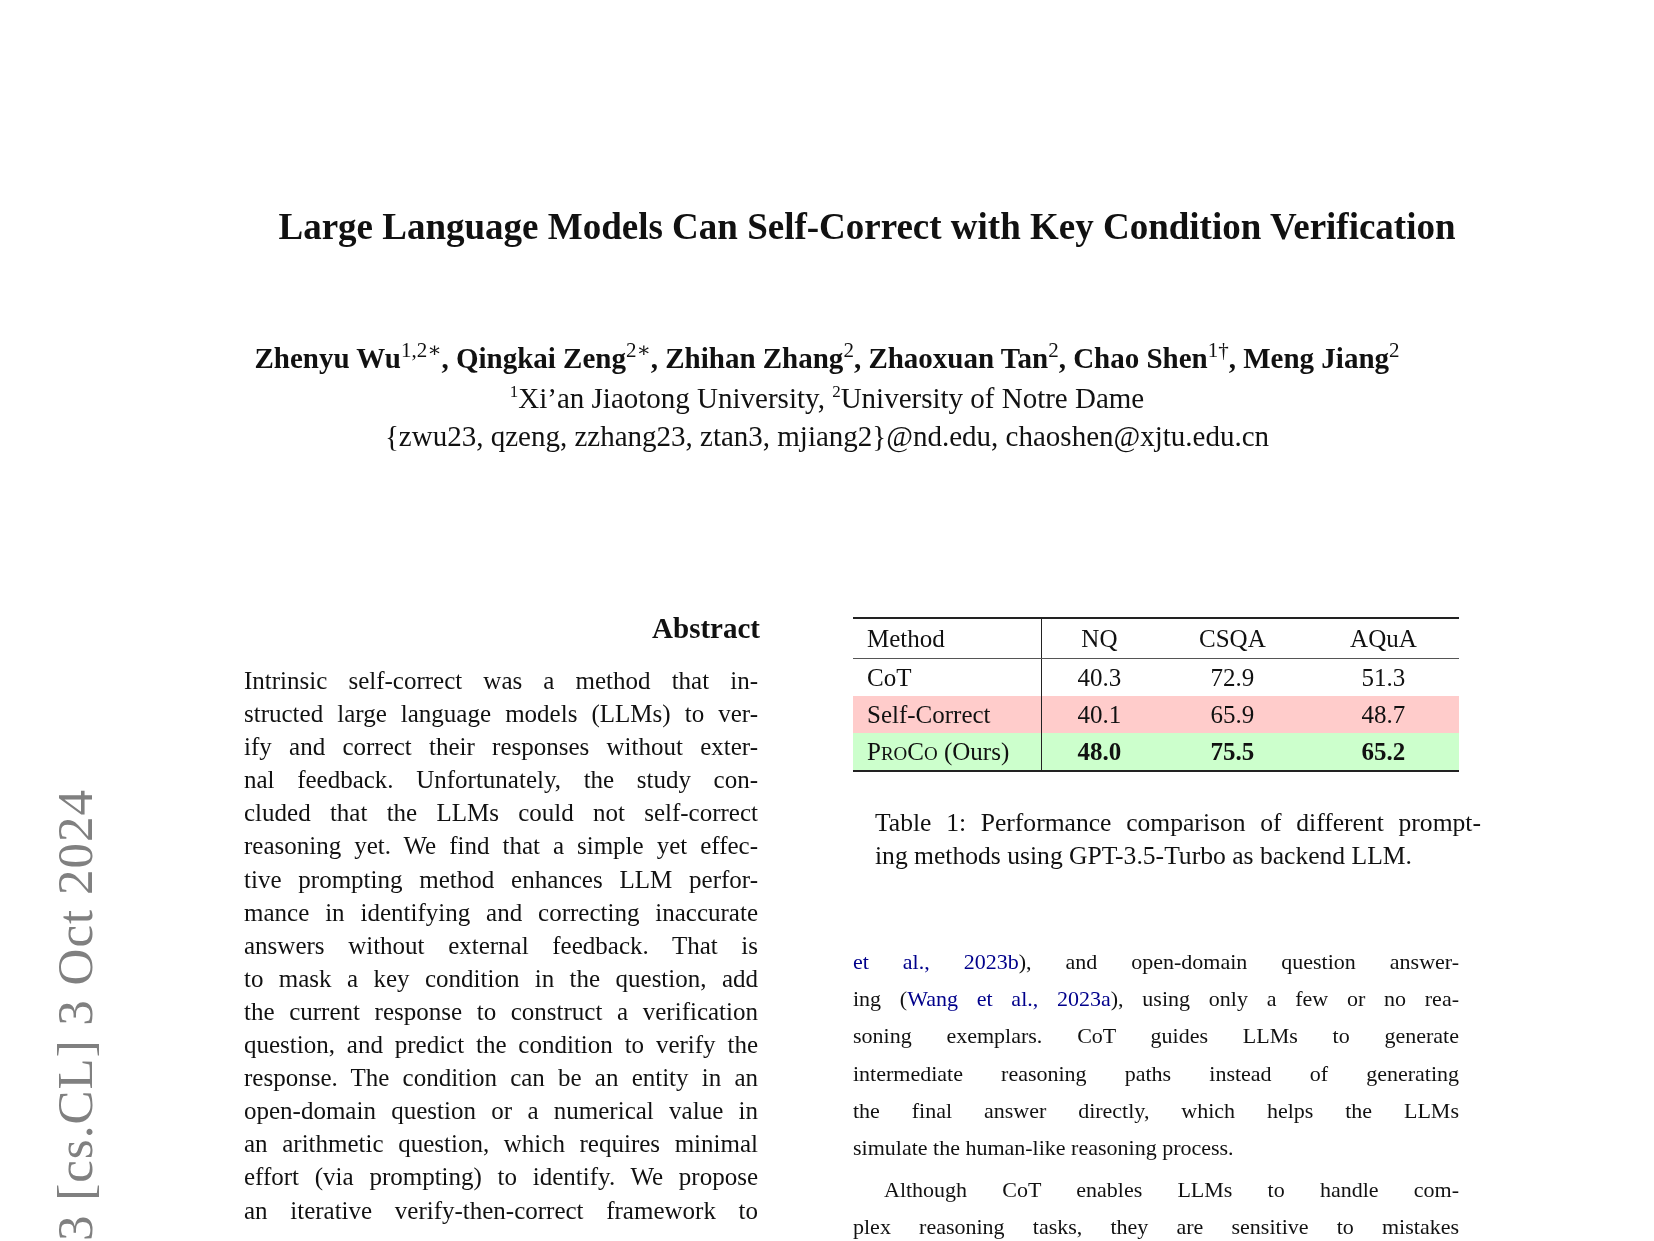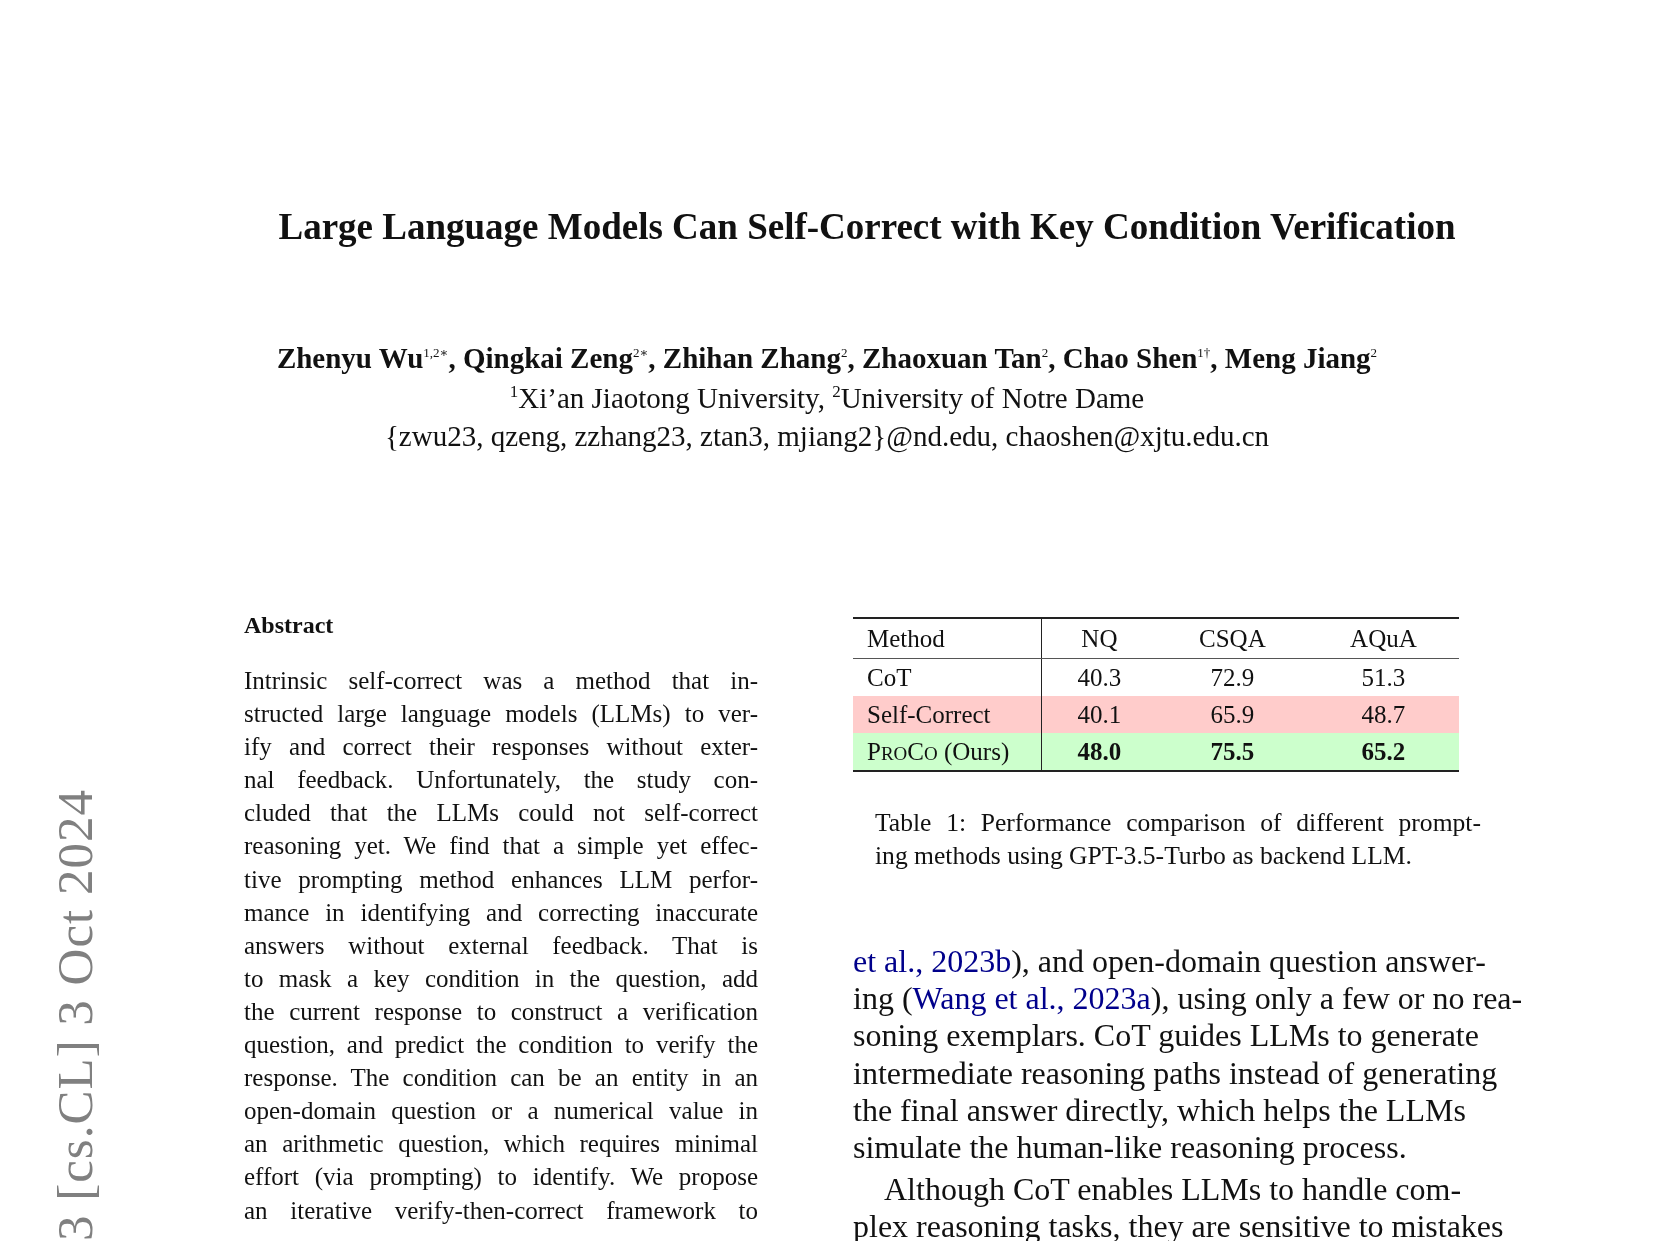--- a/index.html
+++ b/index.html
@@ -8,38 +8,38 @@
     font-family: "Liberation Serif", "DejaVu Serif", serif; color: #111;
   }
   .title {
     position: absolute; left: 0; width: 1654px; top: 205px;
     text-align: center; font-weight: bold; font-size: 37px; letter-spacing: 0px; margin-left: 40px;
   }
   .authors {
     position: absolute; left: 0; width: 1654px; top: 342px;
     text-align: center; font-weight: bold; font-size: 29px; white-space: nowrap;
   }
-  .authors sup { font-size: 13px; font-weight: normal; vertical-align: 11px; line-height: 0; }
+  .authors sup { font-size: 21px; font-weight: normal; vertical-align: 11px; line-height: 0; }
   .affil {
     position: absolute; left: 0; width: 1654px; top: 382px;
     text-align: center; font-size: 29px;
   }
   .affil sup { font-size: 17px; vertical-align: 11px; line-height: 0; }
   .email {
     position: absolute; left: 0; width: 1654px; top: 420px;
     text-align: center; font-size: 29px;
   }
   .arxiv-stamp {
     position: absolute; left: 46px; top: 1241px;
     transform-origin: 0 0; transform: rotate(-90deg);
     font-size: 51px; color: #808080; white-space: nowrap; letter-spacing: 1px;
   }
   .abstract-heading {
     position: absolute; left: 244px; width: 516px; top: 612px;
-    text-align: left; font-weight: bold; font-size: 24px;
+    text-align: right; font-weight: bold; font-size: 29px;
   }
   .abstract-body {
     position: absolute; left: 244px; width: 514px; top: 664px;
   }
   .line {
     display: block; font-size: 25px; height: 33.1px; line-height: 33.1px;
     text-align: justify; text-align-last: justify; white-space: nowrap;
   }
   .line.last { text-align-last: left; }
   table.results {
@@ -55,21 +55,21 @@
   table.results tr.neg td { background: #ffcccb; }
   table.results tr.pos td { background: #ccffcc; }
   table.results tr.pos td.num { font-weight: bold; }
   .sc-big { font-size: 25px; }
   .sc-small { font-size: 19px; }
   .caption {
     position: absolute; left: 875px; width: 606px; top: 806px;
   }
   .caption .line { font-size: 25.6px; height: 33px; line-height: 33px; }
   .body-right { position: absolute; left: 853px; width: 606px; top: 943px; }
-  .body-right .line { font-size: 32px; height: 37.2px; line-height: 37.2px; }
+  .body-right .line { font-size: 22px; height: 37.2px; line-height: 37.2px; }
   .body-right .line.indent { padding-left: 31px; box-sizing: border-box; }
   .body-right .gap { height: 5px; }
   .cite { color: #00008b; }
 </style>
 </head>
 <body>
 
 <div class="title">Large Language Models Can Self-Correct with Key Condition Verification</div>
 
 <div class="authors"><span>Zhenyu Wu</span><sup>1,2∗</sup>, <span>Qingkai Zeng</span><sup>2∗</sup>, <span>Zhihan Zhang</span><sup>2</sup>, <span>Zhaoxuan Tan</span><sup>2</sup>, <span>Chao Shen</span><sup>1†</sup>, <span>Meng Jiang</span><sup>2</sup></div>

